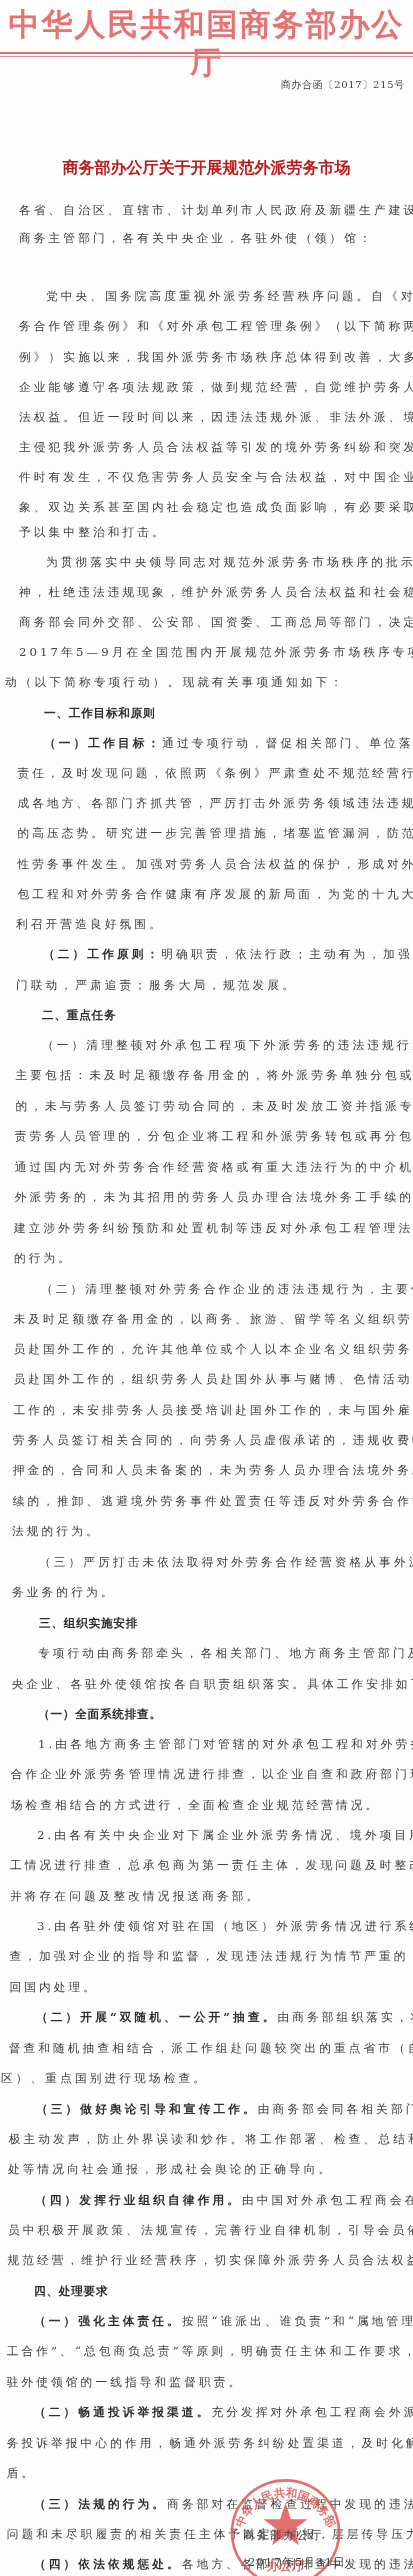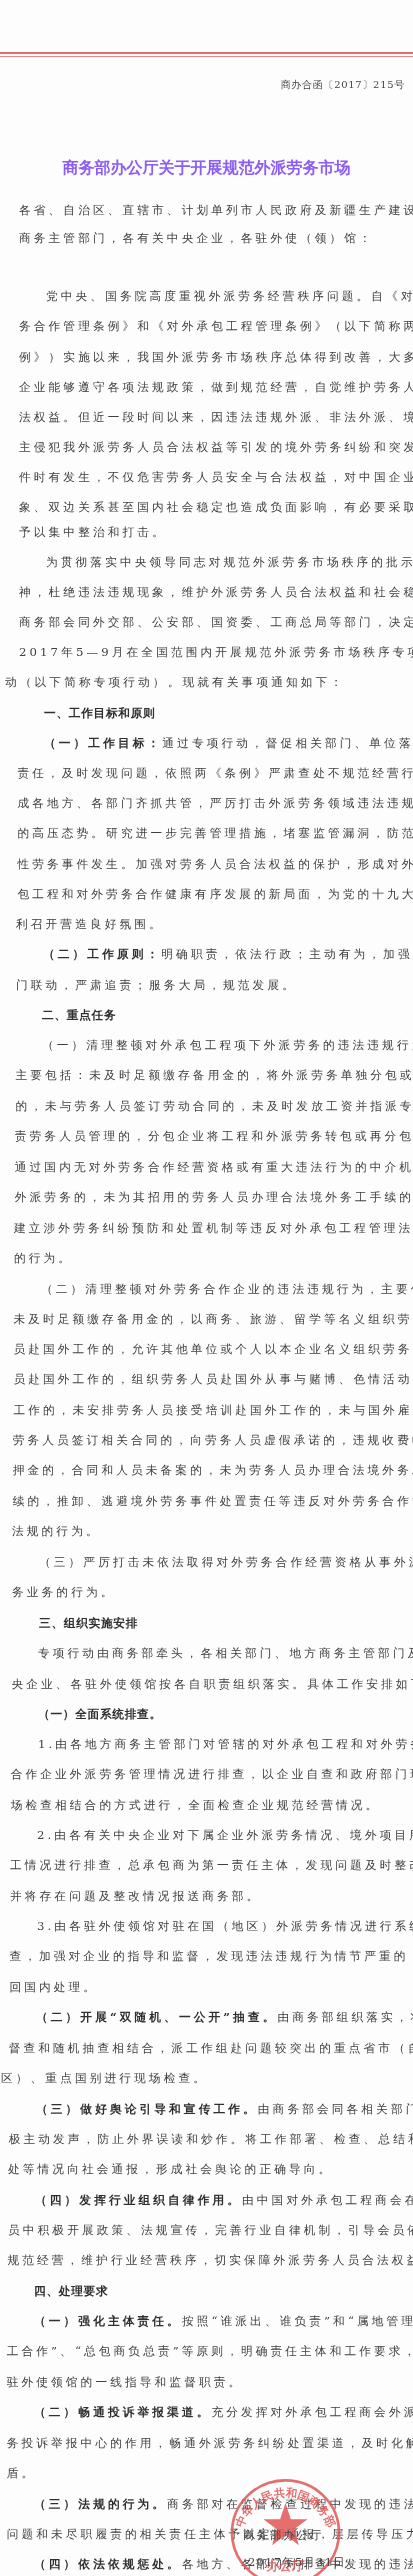--- a/index.html
+++ b/index.html
@@ -35,21 +35,21 @@
     .doc-number {
       position: absolute; right: 8px; top: 78px;
       font-size: 10px; letter-spacing: 0.7px; color: #444;
     }
     .title {
       position: absolute; left: 0; top: 149px; width: 413px;
       text-align: center;
       font-weight: bold;
       font-size: 16px;
       line-height: 38px;
-      color: #8b5cf6;
+      color: #b91c1c;
     }
     .body-text {
       position: absolute; top: 0; left: 0; width: 413px;
     }
     .line {
       position: absolute;
       white-space: nowrap;
       font-size: 11.7px;
       letter-spacing: 3.1px;
       color: #404040;
@@ -73,20 +73,21 @@
     .sign-date {
       position: absolute; left: 248px; top: 2555px;
       font-size: 11.4px; letter-spacing: 1.3px; color: #444;
     }
   </style>
 </head>
 <body>
 
 <div class="page">
 
+  <div class="letterhead">中华人民共和国商务部办公厅</div>
   <div class="redline-thick"></div>
   <div class="redline-thin"></div>
 
   <div class="doc-number">商办合函〔2017〕215号</div>
 
   <div class="title">
     <div>商务部办公厅关于开展规范外派劳务市场</div>
   </div>
 
   <div class="body-text" id="body">

